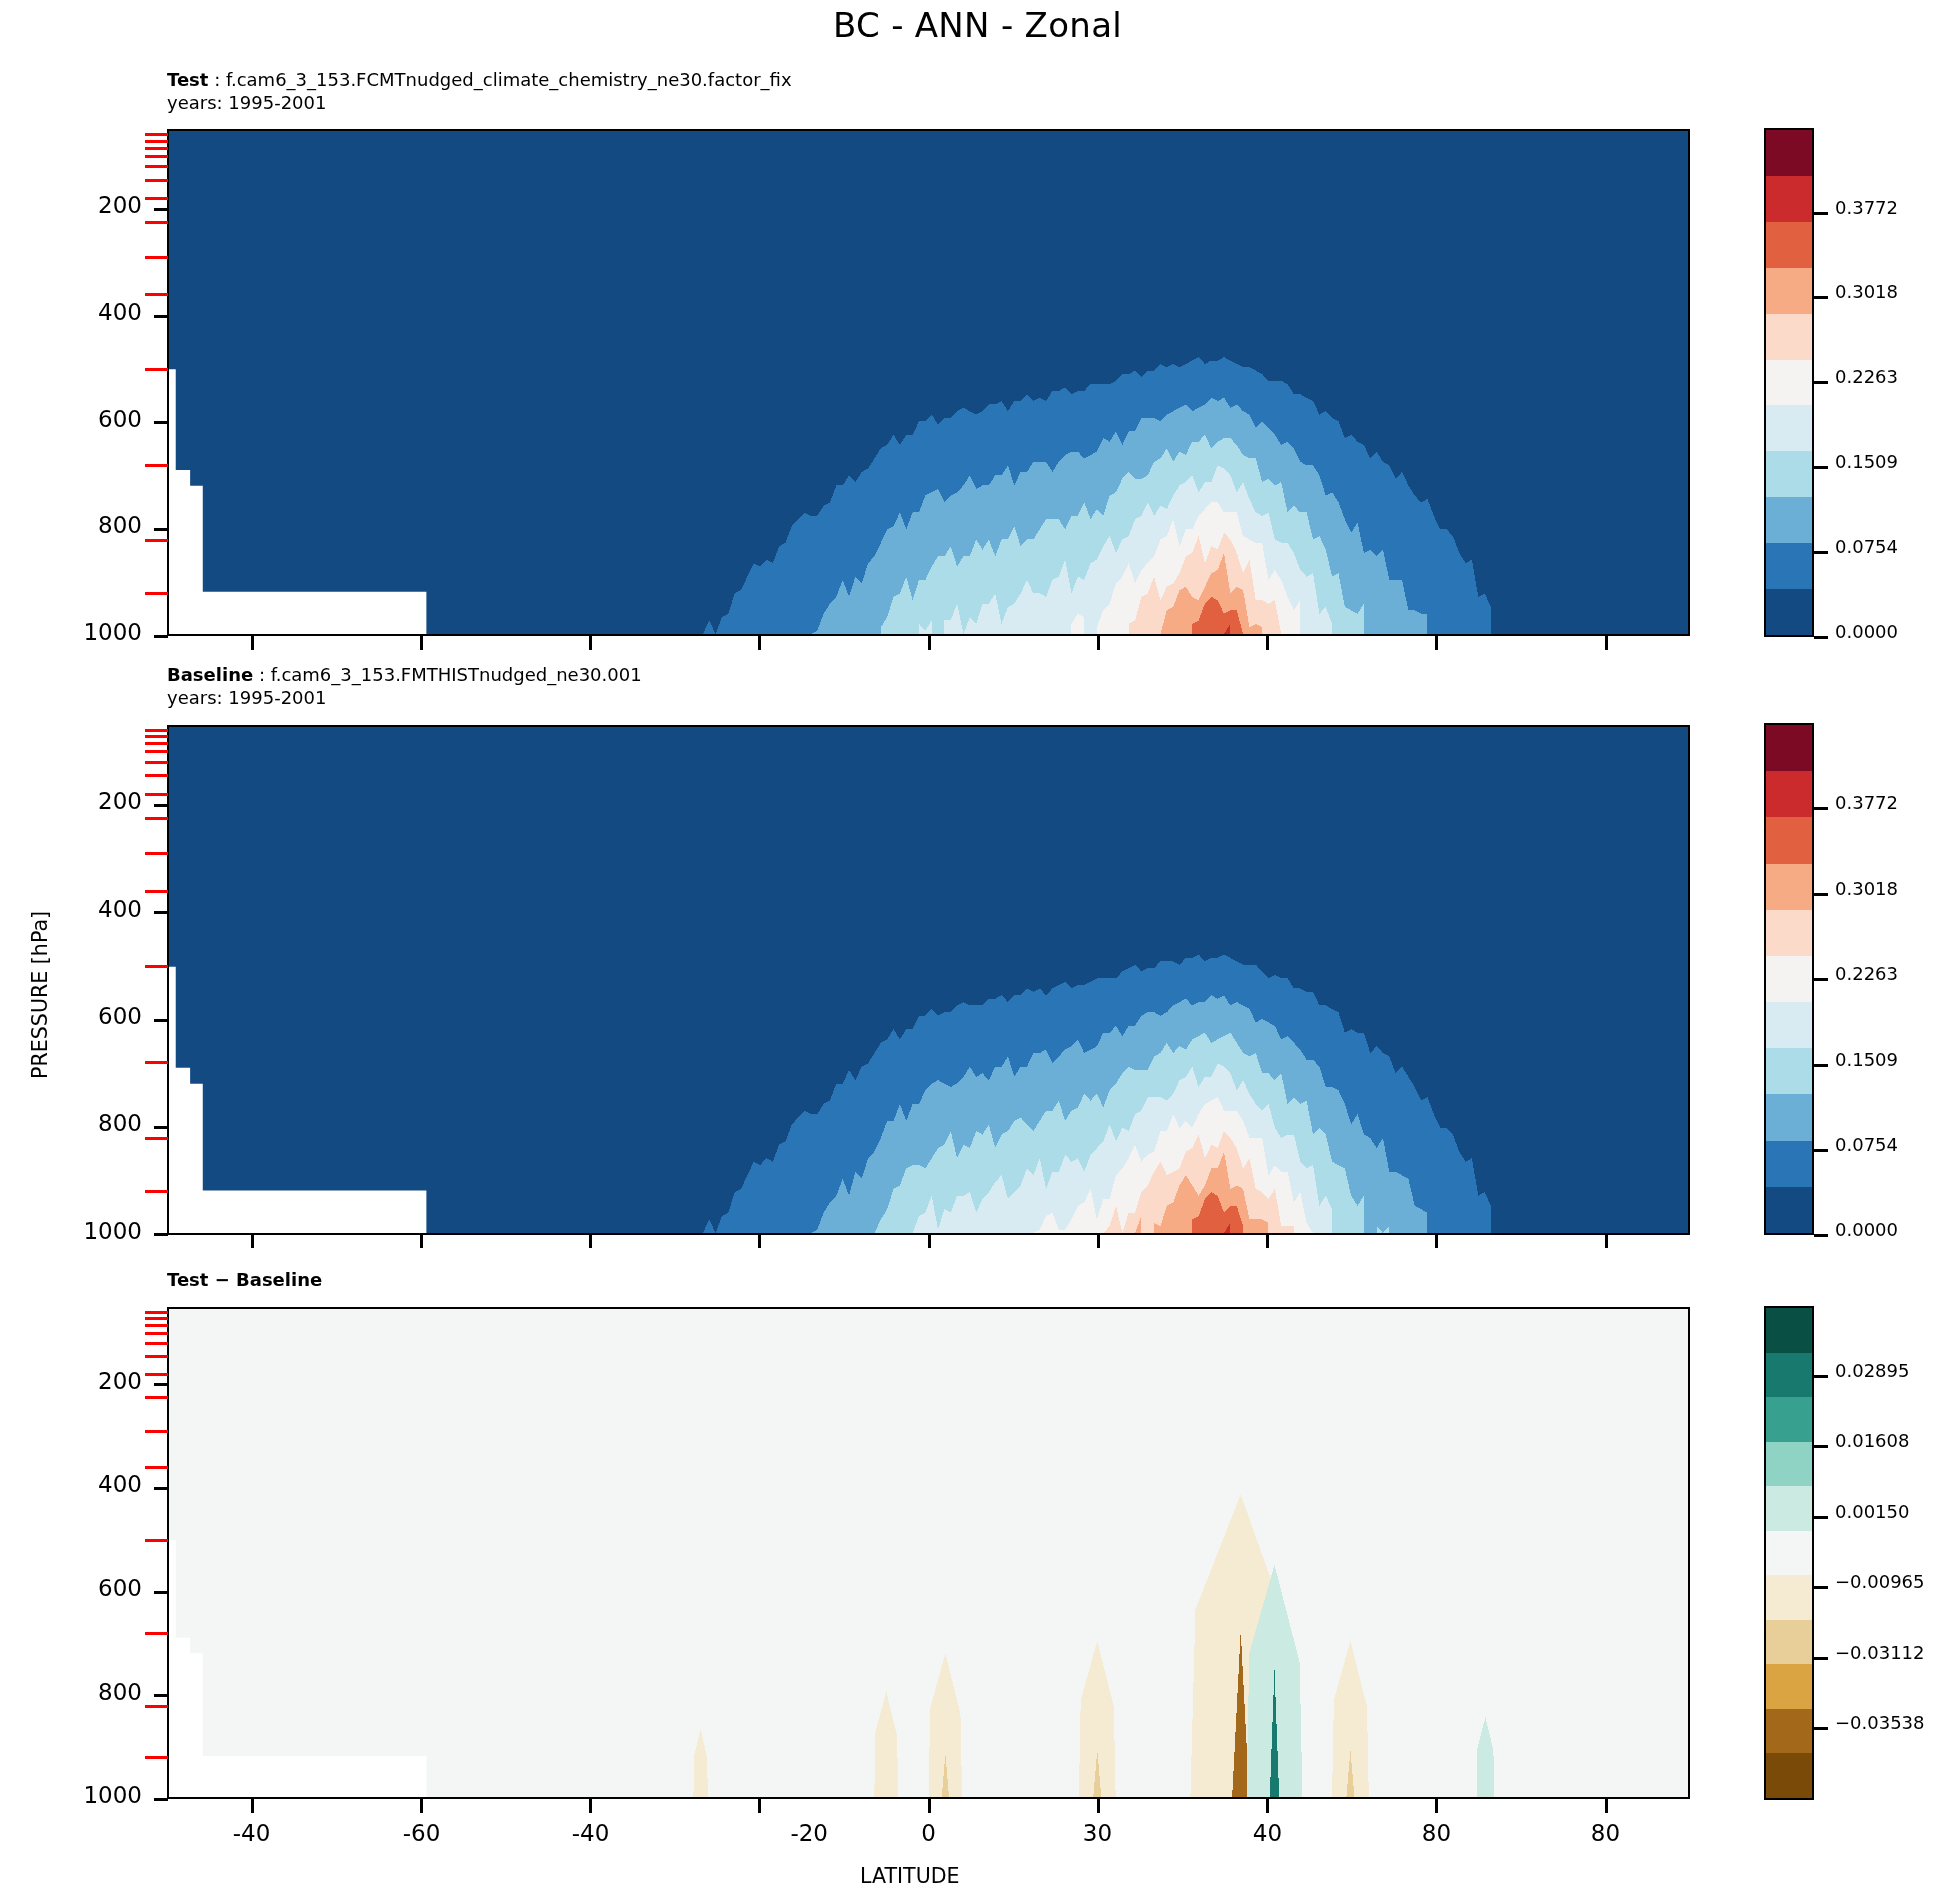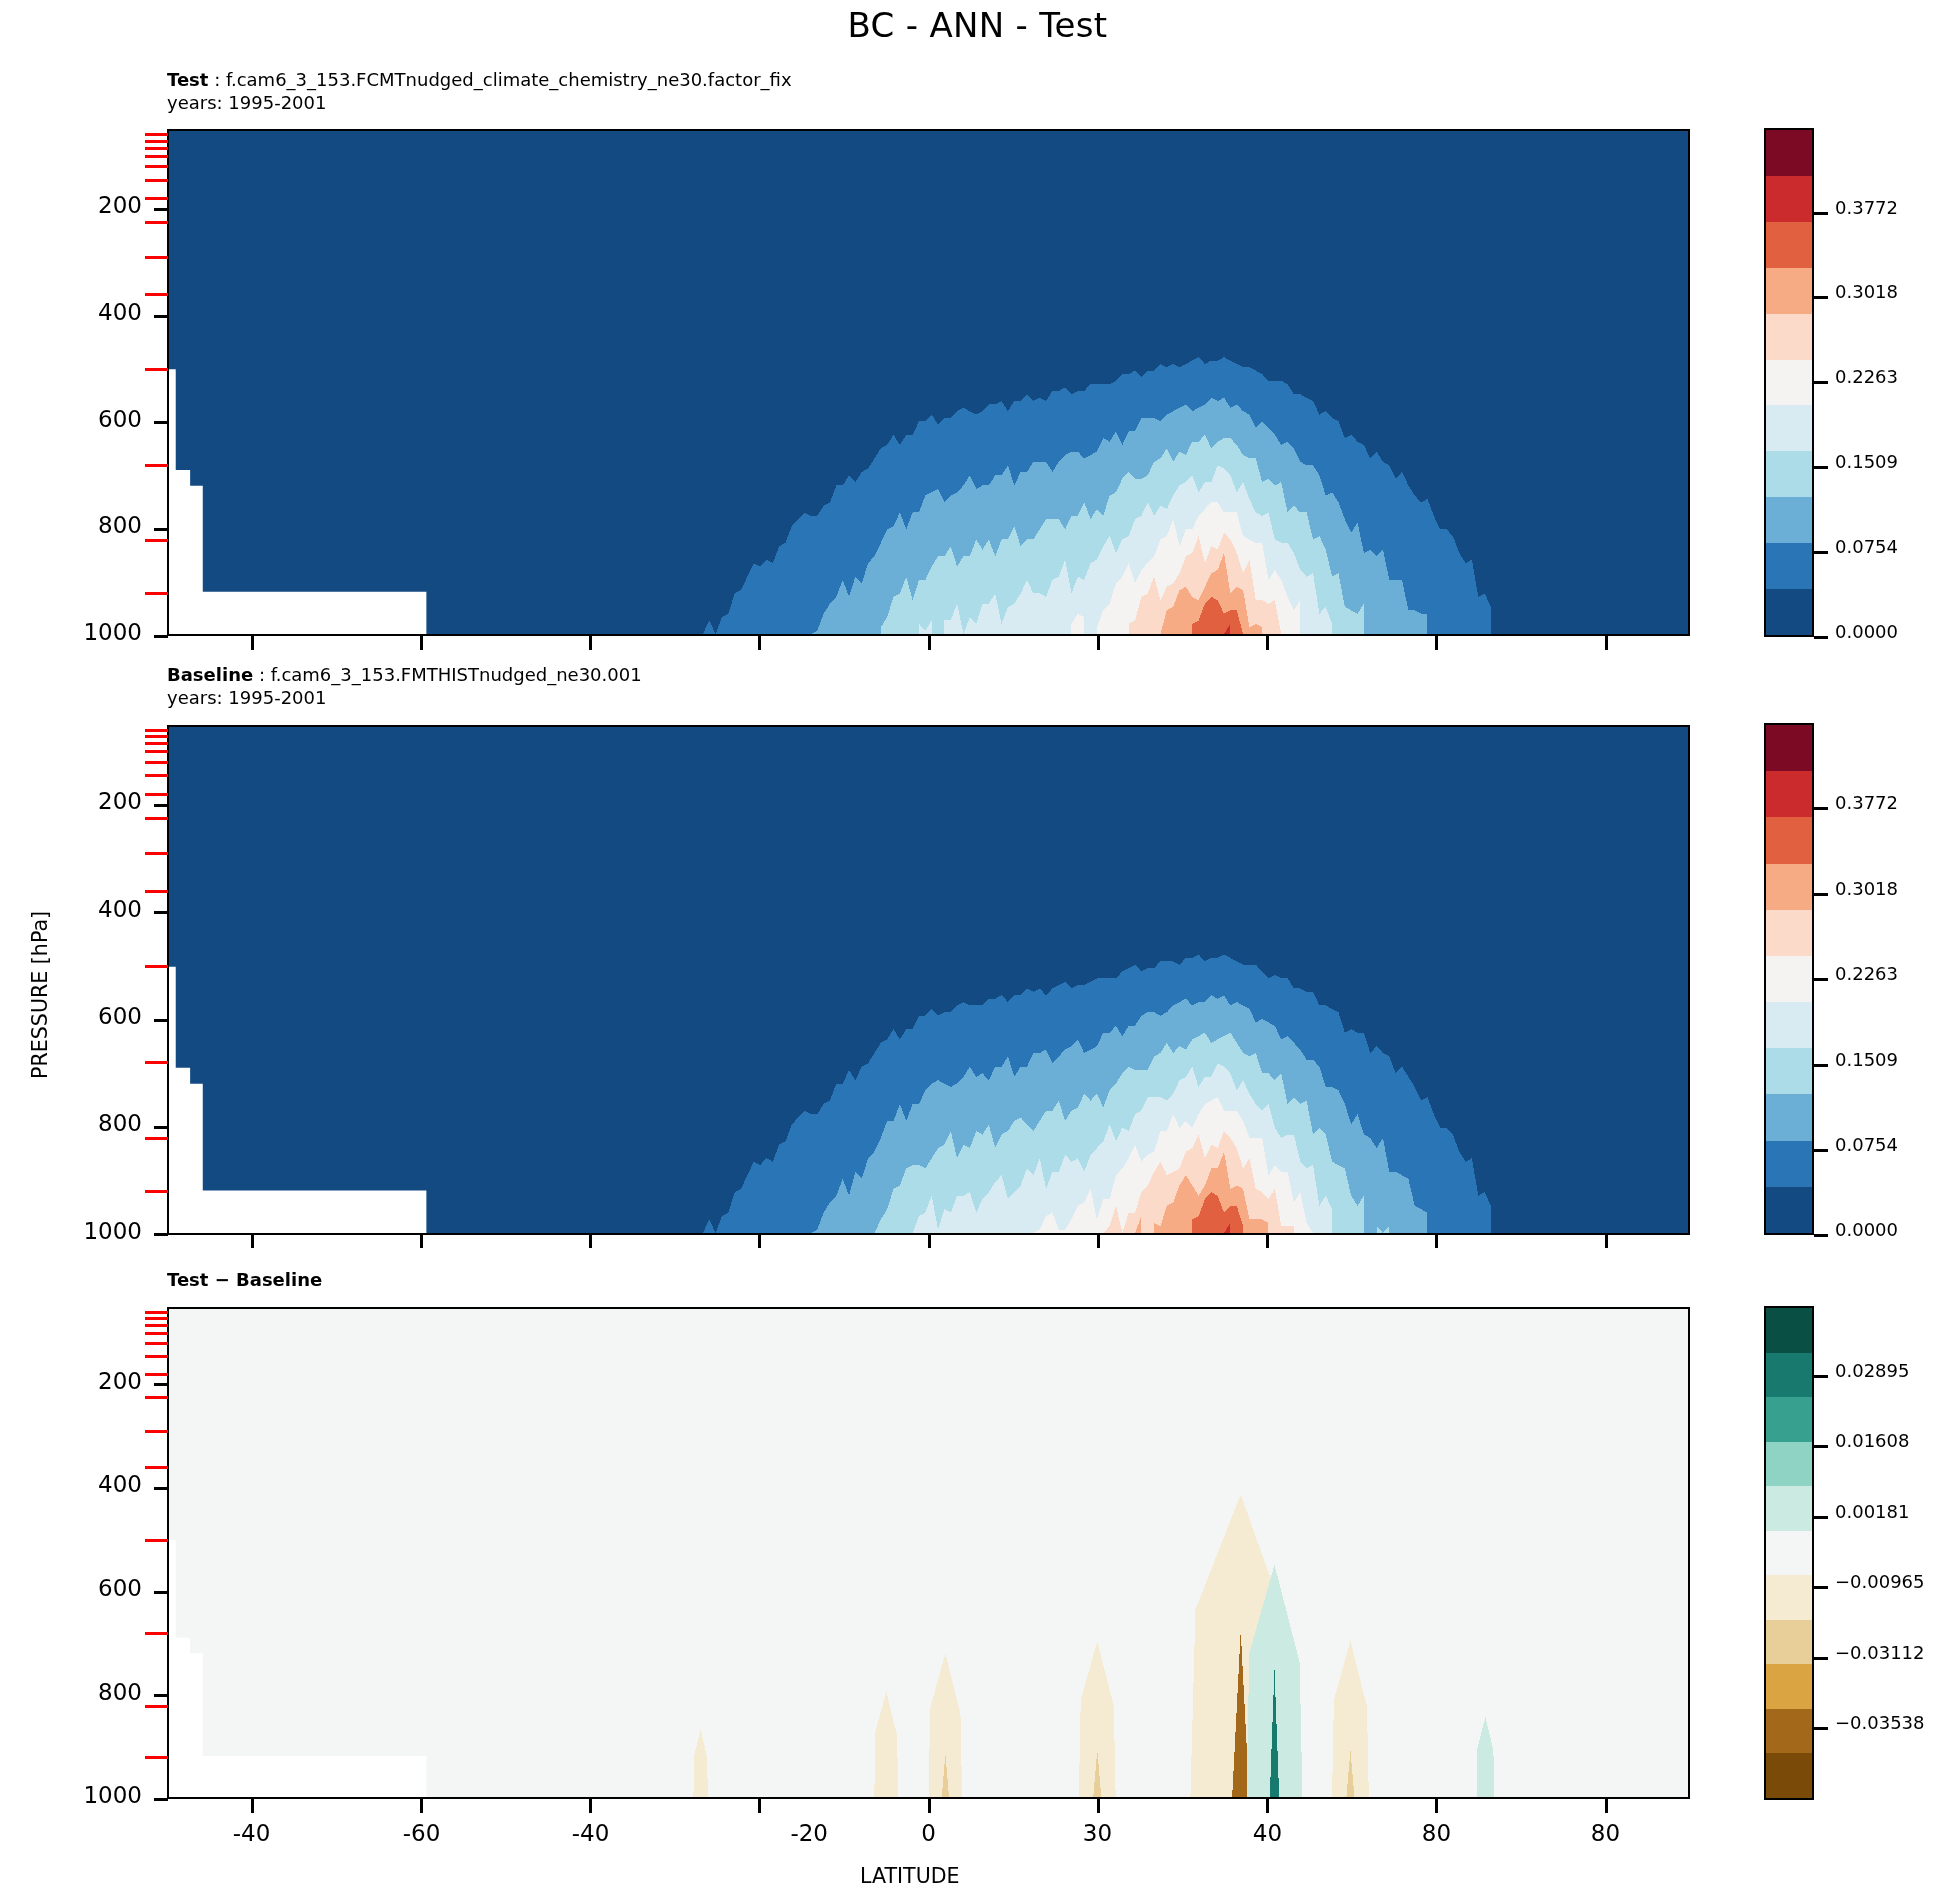--- a/index.html
+++ b/index.html
@@ -25,21 +25,21 @@
   .cb-tick{position:absolute;background:#000;height:2.5px;width:13.7px;}
   .cb-text{position:absolute;font-size:18px;white-space:nowrap;}
   .cb-unit{position:absolute;font-size:20.6px;white-space:nowrap;
            transform-origin:0 0;transform:rotate(-90deg);}
 </style>
 </head>
 <body>
 
 <div class="fig">
 
-  <div id="figtitle">BC - ANN - Test</div>
+  <div id="figtitle">BC - ANN - Zonal</div>
 
   <div id="subs">
       <div class="panel-sub" style="left: 167px; top: 68px;"><b>Test</b><span> : f.cam6_3_153.FCMTnudged_climate_chemistry_ne30.factor_fix</span><div>years: 1995-2001</div></div>
       <div class="panel-sub" style="left: 167px; top: 663px;"><b>Baseline</b><span> : f.cam6_3_153.FMTHISTnudged_ne30.001</span><div>years: 1995-2001</div></div>
       <div class="panel-sub" style="left: 167px; top: 1268px;"><b>Test − Baseline</b></div>
     </div>
   <div id="plots">
       <div class="plot" style="left: 167px; top: 129px; width: 1523px; height: 507px;">
         <svg viewBox="0 0 2438 811" preserveAspectRatio="none">
           <rect x="0" y="0" width="2438" height="811" fill="#144a82"></rect>
@@ -266,21 +266,21 @@
       <div class="cb-tick" style="left: 1814px; top: 807px;"></div>
       <div class="cb-text" style="left: 1835px; top: 792px;">0.3772</div>
       <div class="cb-unit" style="left: 1952px; top: 1025px;">μg/m3</div>
       <div class="cb-tick" style="left: 1814px; top: 1727px;"></div>
       <div class="cb-text" style="left: 1835px; top: 1712px;">−0.03538</div>
       <div class="cb-tick" style="left: 1814px; top: 1657px;"></div>
       <div class="cb-text" style="left: 1835px; top: 1642px;">−0.03112</div>
       <div class="cb-tick" style="left: 1814px; top: 1586px;"></div>
       <div class="cb-text" style="left: 1835px; top: 1571px;">−0.00965</div>
       <div class="cb-tick" style="left: 1814px; top: 1516px;"></div>
-      <div class="cb-text" style="left: 1835px; top: 1501px;">0.00181</div>
+      <div class="cb-text" style="left: 1835px; top: 1501px;">0.00150</div>
       <div class="cb-tick" style="left: 1814px; top: 1445px;"></div>
       <div class="cb-text" style="left: 1835px; top: 1430px;">0.01608</div>
       <div class="cb-tick" style="left: 1814px; top: 1375px;"></div>
       <div class="cb-text" style="left: 1835px; top: 1360px;">0.02895</div>
     </div>
 
   <div class="ylab" id="ylabel" style="left: 27.5px; top: 1079px;">PRESSURE [hPa]</div>
   <div class="xlab" id="xlabel" style="left: 860px; top: 1864px; width: 137px; text-align: left;">LATITUDE</div>
 
 </div>

